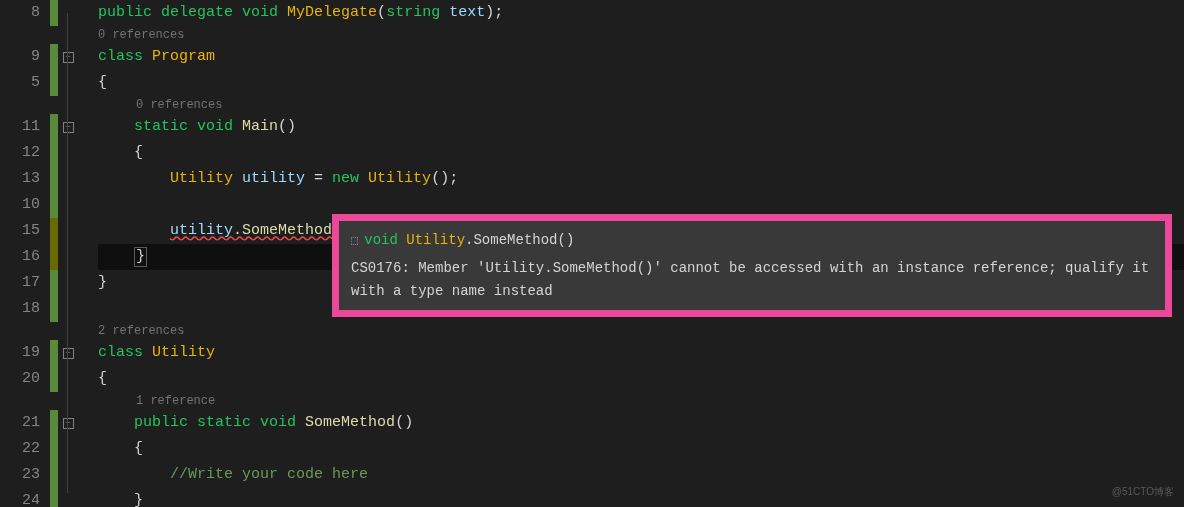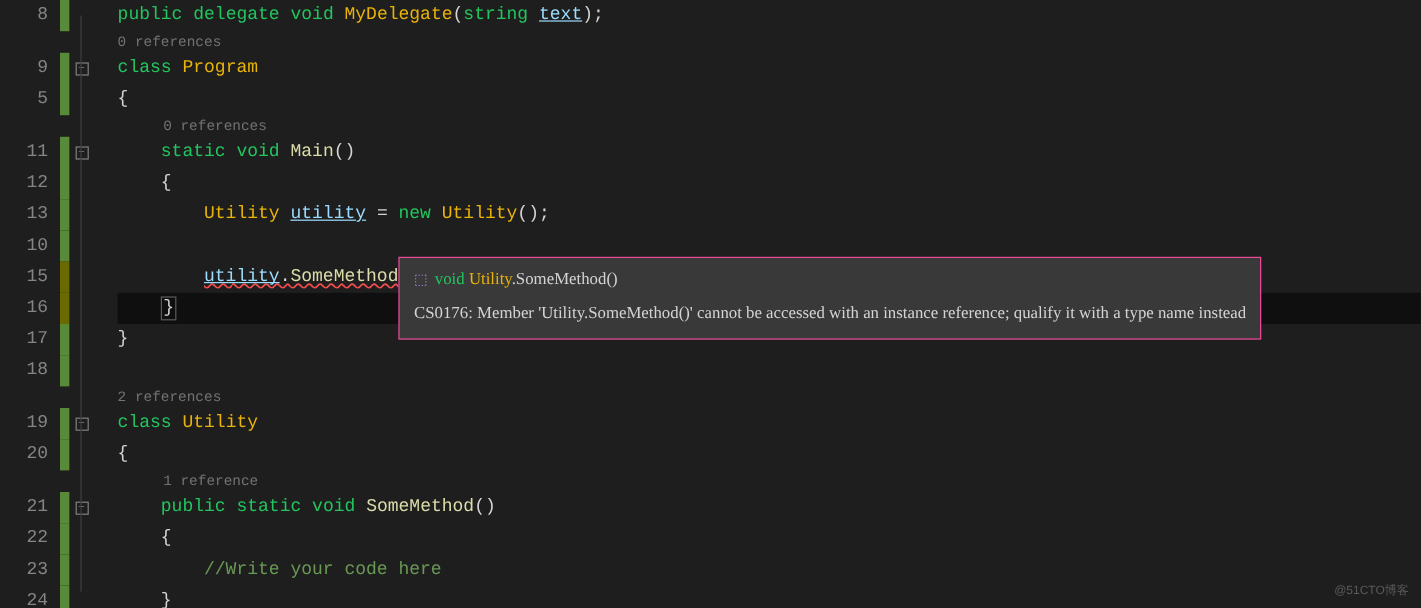--- a/index.html
+++ b/index.html
@@ -15,25 +15,25 @@
 .fold .fc { height:26px; display:flex; align-items:center; justify-content:center; }
 .fold .box { width:11px; height:11px; border:1px solid #808080; display:flex; align-items:center; justify-content:center; font-size:9px; color:#808080; line-height:1; background:#1e1e1e; cursor:pointer; }
 .fold-line { position:absolute; left:9px; top:13px; width:1px; background:#404040; height:480px; }
 .code { flex:1; position:relative; padding-left:20px; }
 .code .row { height:26px; line-height:26px; white-space:pre; position:relative; }
 .code .row.ref { height:18px; line-height:18px; font-size:12px; color:#737373; }
 .code .row.hl { background:#0f0f0f; }
 .kw { color:#22c55e; }
 .cls { color:#eab308; }
 .mth { color:#dcdcaa;text-align:center; }
-.var { color:#9cdcfe;text-decoration:underline; }
+.var { color:#9cdcfe; }
 .pun { color:#d4d4d4; }
 .cm { color:#6a9955; }
 .squig { text-decoration:underline wavy #f14c4c; text-decoration-skip-ink:none; }
-.tooltip { position:absolute; left:332px; top:214px; background:#393939; border:1px solid #ec4899; padding:8px 12px; font-size:14px; line-height:1.6; color:#d4d4d4; z-index:10; max-width:840px; font-family:Liberation Serif, serif; }
+.tooltip { position:absolute; left:332px; top:214px; background:#393939; border:7px solid #ec4899; padding:8px 12px; font-size:14px; line-height:1.6; color:#d4d4d4; z-index:10; max-width:840px; font-family:Liberation Mono, monospace; }
 .tooltip .sig { margin-bottom:6px; }
 .tooltip .cube { color:#b180d7; margin-right:6px; font-size:12px; }
 .watermark { position:absolute; right:10px; bottom:8px; color:#5a5a5a; font-size:10px; font-family:sans-serif; }
 .boxmatch { border:1px solid #5a5a5a; display:inline-block; padding:0 1px; line-height:1.2; }
 </style>
 </head>
 <body>
 
 <div class="editor">
   <div class="gutter">

